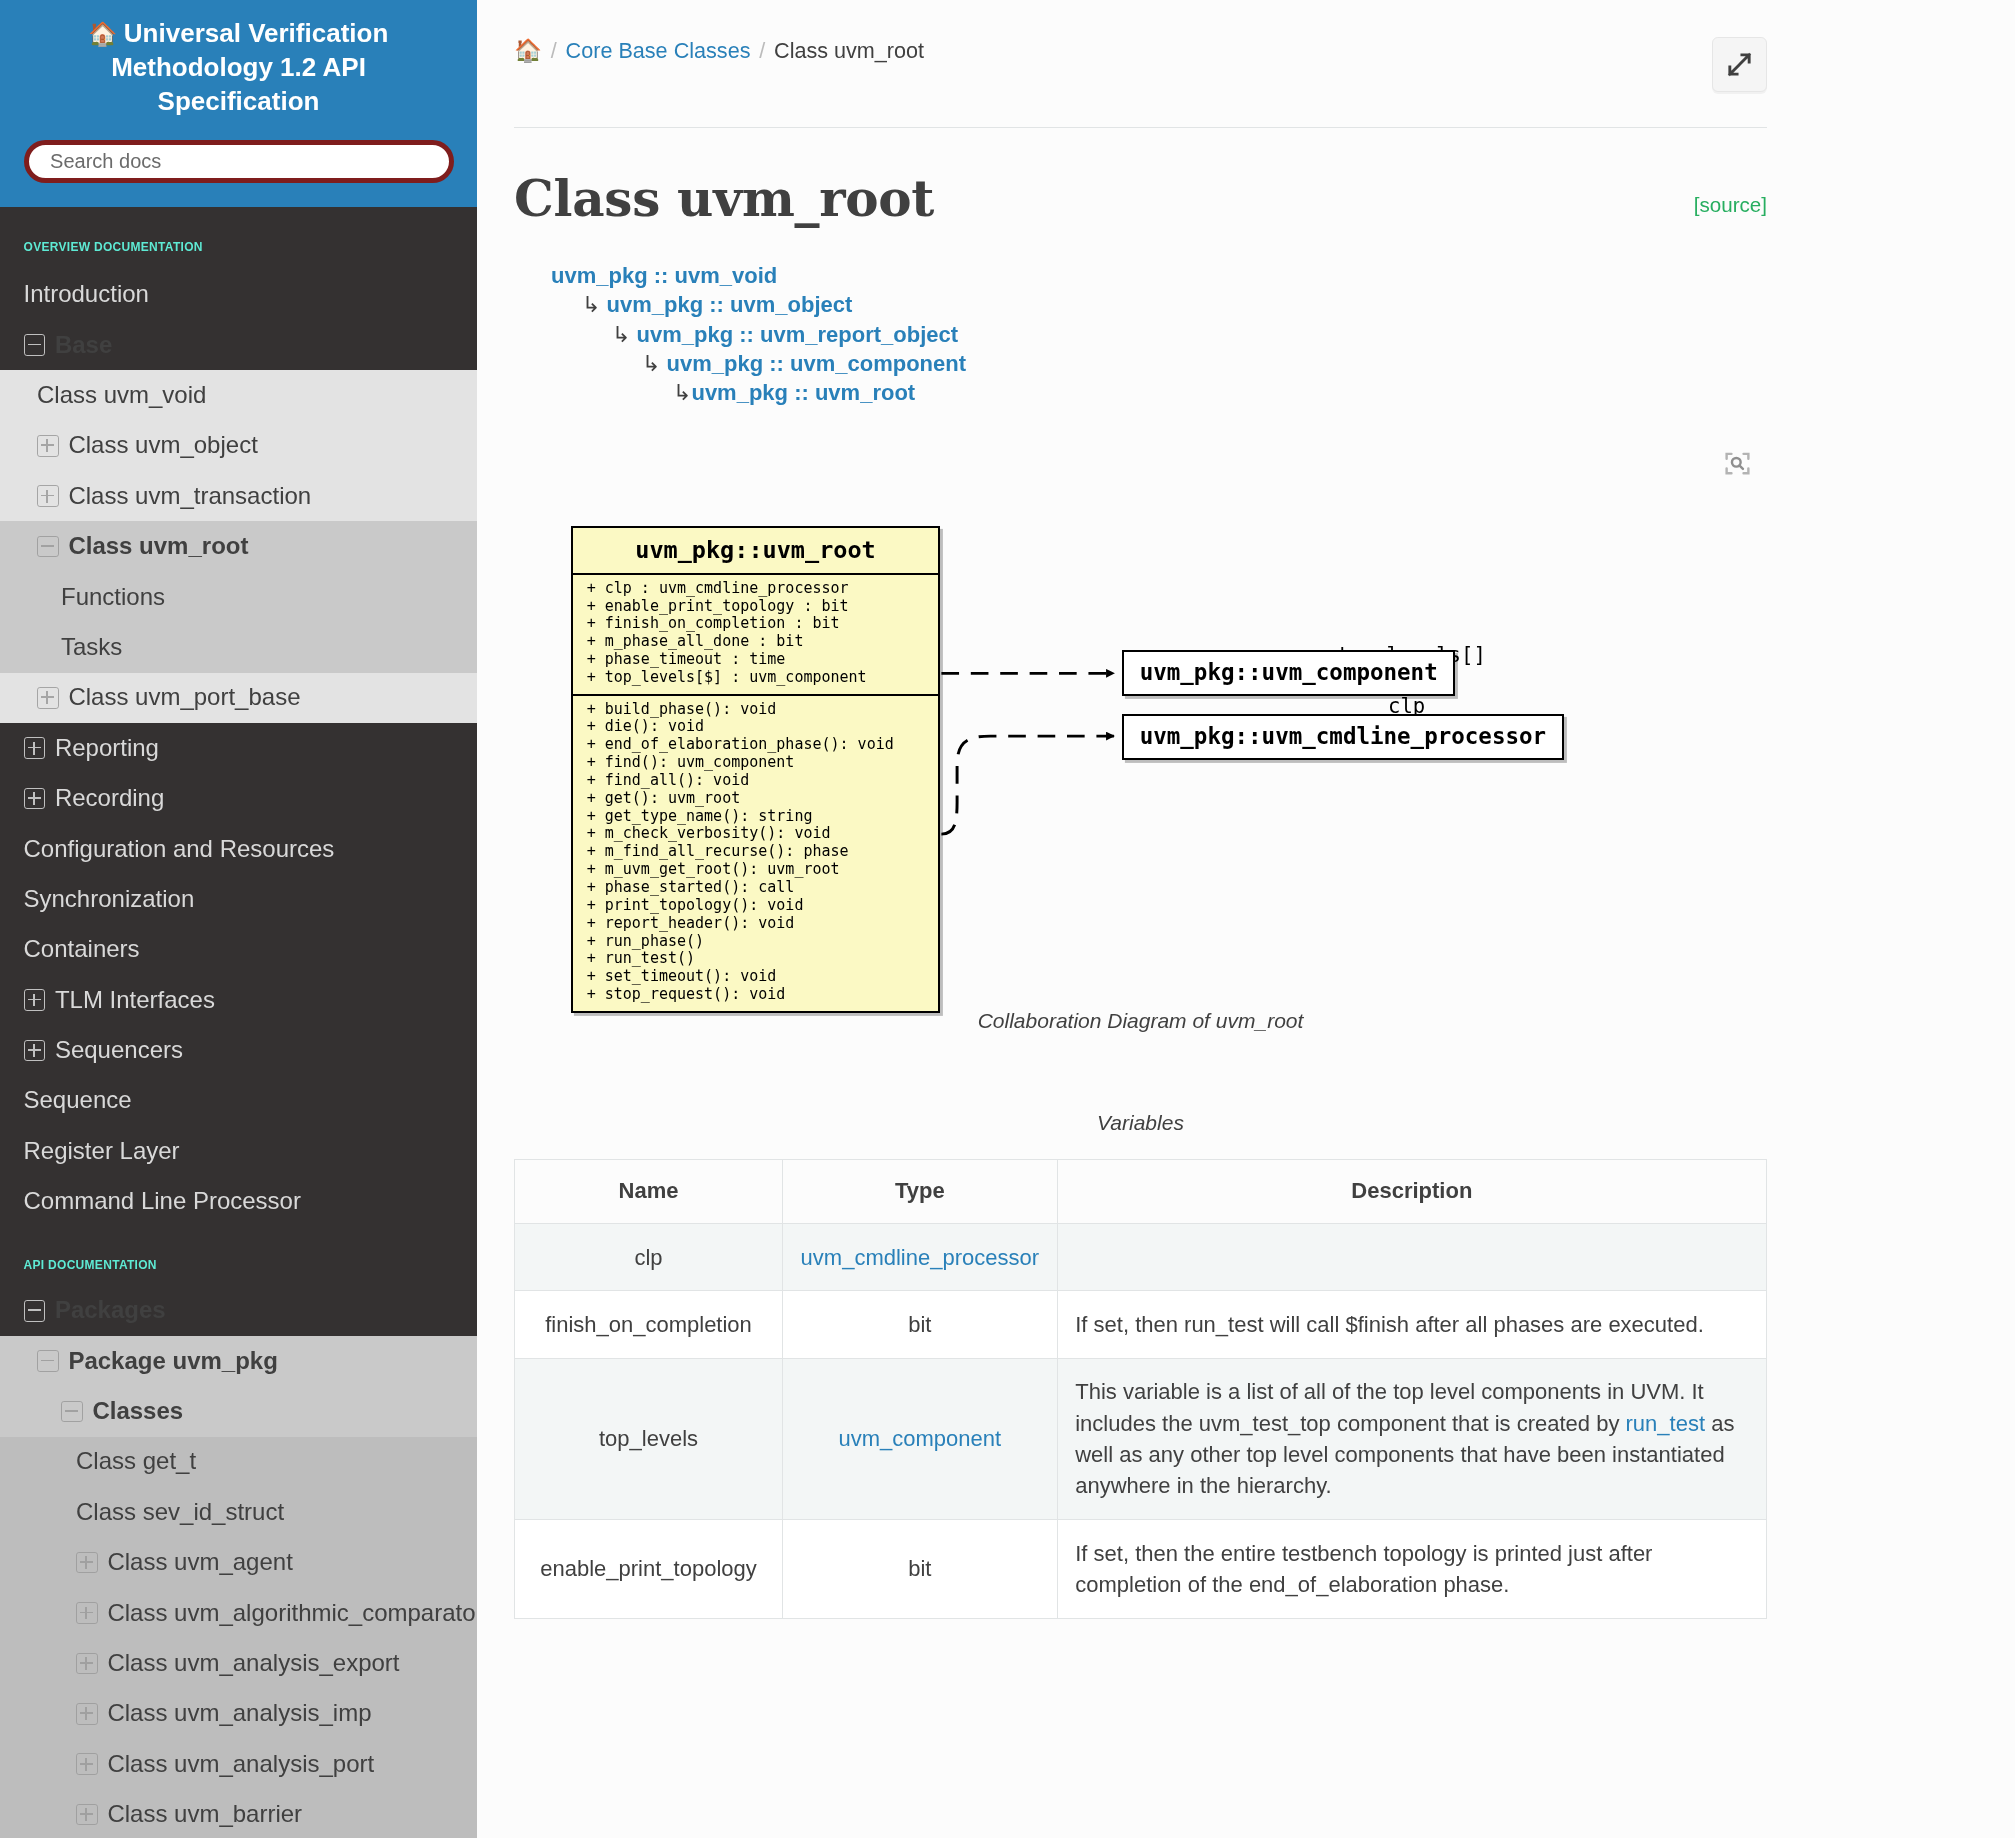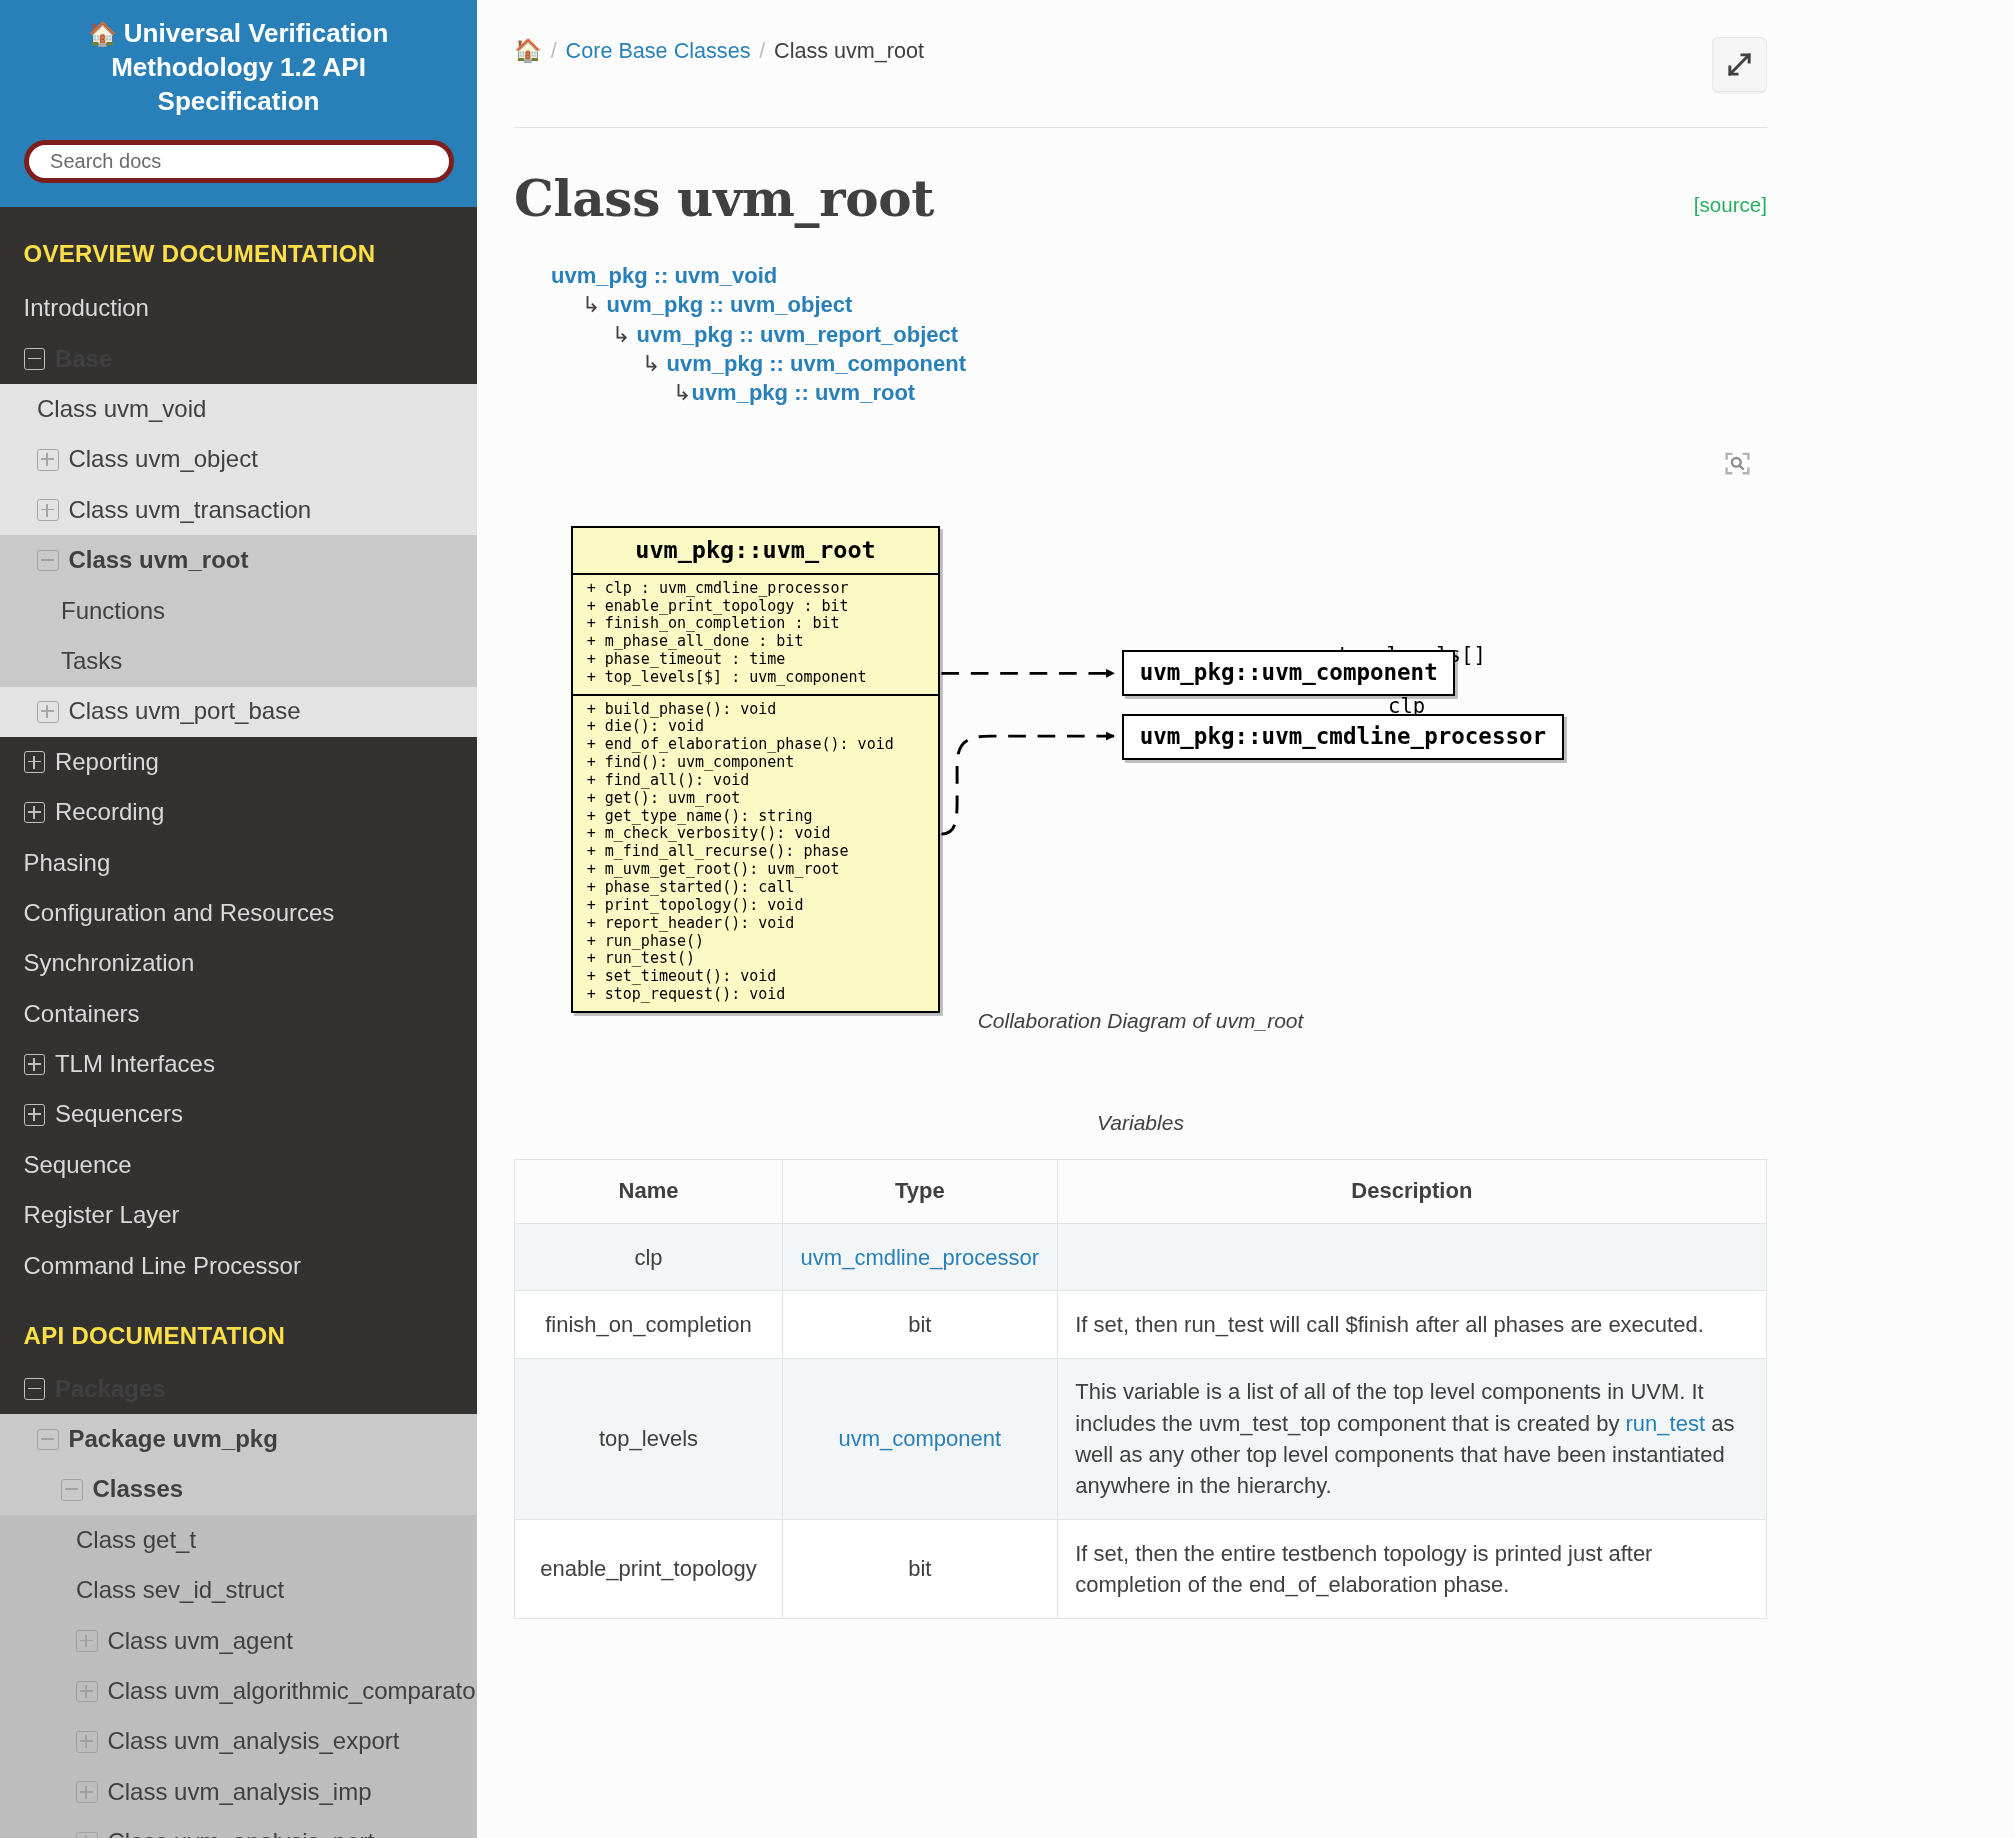--- a/index.html
+++ b/index.html
@@ -24,21 +24,21 @@
   .sb-search {
     margin-top: 21.6px; width: 100%; height: 43px;
     border: 5px solid #7f1d1d; border-radius: 49px;
     padding: 0 21.6px; font-size: 20px; color: #404040;
     background: #fff; font-family: "Liberation Sans", sans-serif; outline: none;
   }
   .sb-search::placeholder { color: #6b6b6b; }
 
   .sb-nav { padding-top: 0; }
   .cap {
-    color: #fde047; font-size: 24px; font-weight: bold;
+    color: #5eead4; font-size: 12px; font-weight: bold;
     letter-spacing: 0.3px; padding: 33px 23.5px 15.7px;
   }
   .cap.api { padding-top: 31px; padding-bottom: 13.7px; }
 
   .item {
     display: flex; align-items: center;
     font-size: 24px; color: #d9d9d9;
     padding: 10.8px 23.5px; line-height: 1.2; white-space: nowrap;
   }
   .item.l0 { padding-left: 23.5px; }
@@ -218,23 +218,20 @@
             <span class="tog plus"></span>
             <span>Class uvm_port_base</span>
           </div>
           <div class="item l0">
             <span class="tog plus"></span>
             <span>Reporting</span>
           </div>
           <div class="item l0">
             <span class="tog plus"></span>
             <span>Recording</span>
-          </div>
-          <div class="item l0">
-            <span>Phasing</span>
           </div>
           <div class="item l0">
             <span>Configuration and Resources</span>
           </div>
           <div class="item l0">
             <span>Synchronization</span>
           </div>
           <div class="item l0">
             <span>Containers</span>
           </div>

